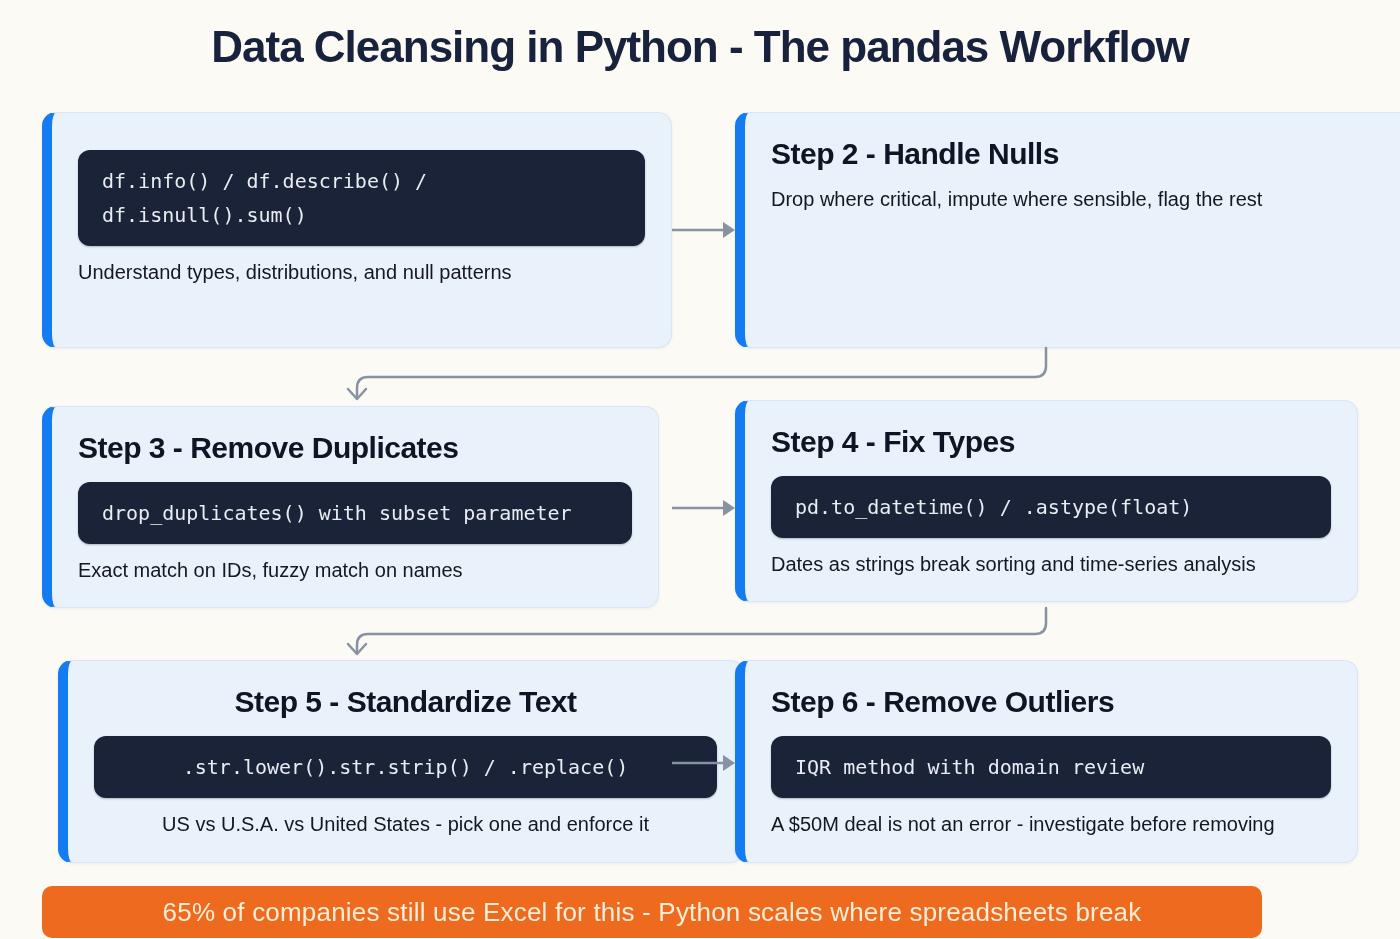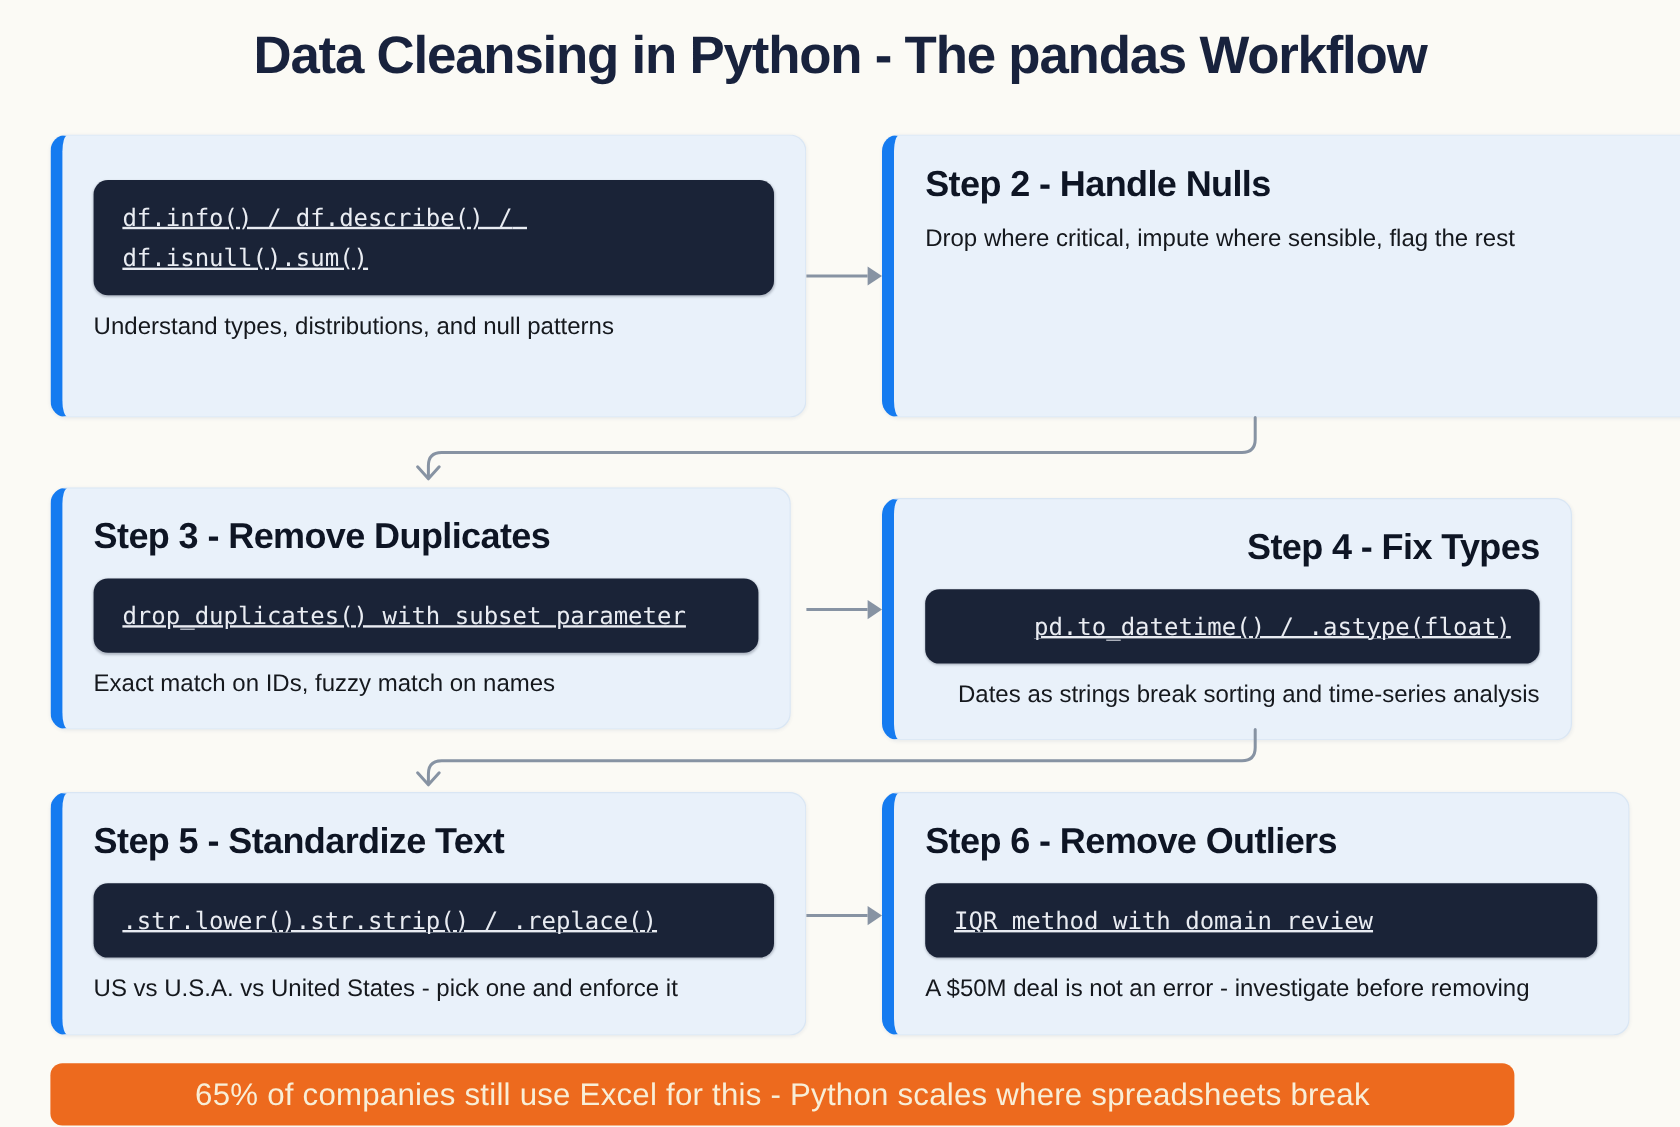--- a/index.html
+++ b/index.html
@@ -53,21 +53,20 @@
     padding: 14px 24px;
     box-shadow: 0 1px 2px rgba(10,20,40,0.25);
   }
   .code code {
     font-family: "DejaVu Sans Mono", monospace;
     font-size: 20px;
     line-height: 1.7;
     color: #e9ecf2;
     white-space: pre-wrap;
     word-break: break-word;
-    text-decoration: underline;
   }
   .card-desc {
     margin: 13px 0 0 0;
     font-size: 20px;
     color: #15181d;
     line-height: 1.3;
   }
   .arrow-svg {
     position: absolute;
     overflow: visible;
@@ -107,27 +106,27 @@
     <h2 class="card-title">Step 2 - Handle Nulls</h2>
     <p class="card-desc">Drop where critical, impute where sensible, flag the rest</p>
   </section>
 
   <section class="card" style="left:42px; top:406px; width:617px; height:202px;">
     <h2 class="card-title">Step 3 - Remove Duplicates</h2>
     <pre class="code"><code>drop_duplicates() with subset parameter</code></pre>
     <p class="card-desc">Exact match on IDs, fuzzy match on names</p>
   </section>
 
-  <section class="card" style="left:735px; top:415px; width:575px; height:202px;text-align:right;">
+  <section class="card" style="left:735px; top:400px; width:623px; height:202px;">
     <h2 class="card-title">Step 4 - Fix Types</h2>
     <pre class="code"><code>pd.to_datetime() / .astype(float)</code></pre>
     <p class="card-desc">Dates as strings break sorting and time-series analysis</p>
   </section>
 
-  <section class="card" style="left:42px; top:660px; width:630px; height:203px;">
+  <section class="card" style="left:58px; top:660px; width:686px; height:203px;text-align:center;">
     <h2 class="card-title">Step 5 - Standardize Text</h2>
     <pre class="code"><code>.str.lower().str.strip() / .replace()</code></pre>
     <p class="card-desc">US vs U.S.A. vs United States - pick one and enforce it</p>
   </section>
 
   <section class="card" style="left:735px; top:660px; width:623px; height:203px;">
     <h2 class="card-title">Step 6 - Remove Outliers</h2>
     <pre class="code"><code>IQR method with domain review</code></pre>
     <p class="card-desc">A $50M deal is not an error - investigate before removing</p>
   </section>

